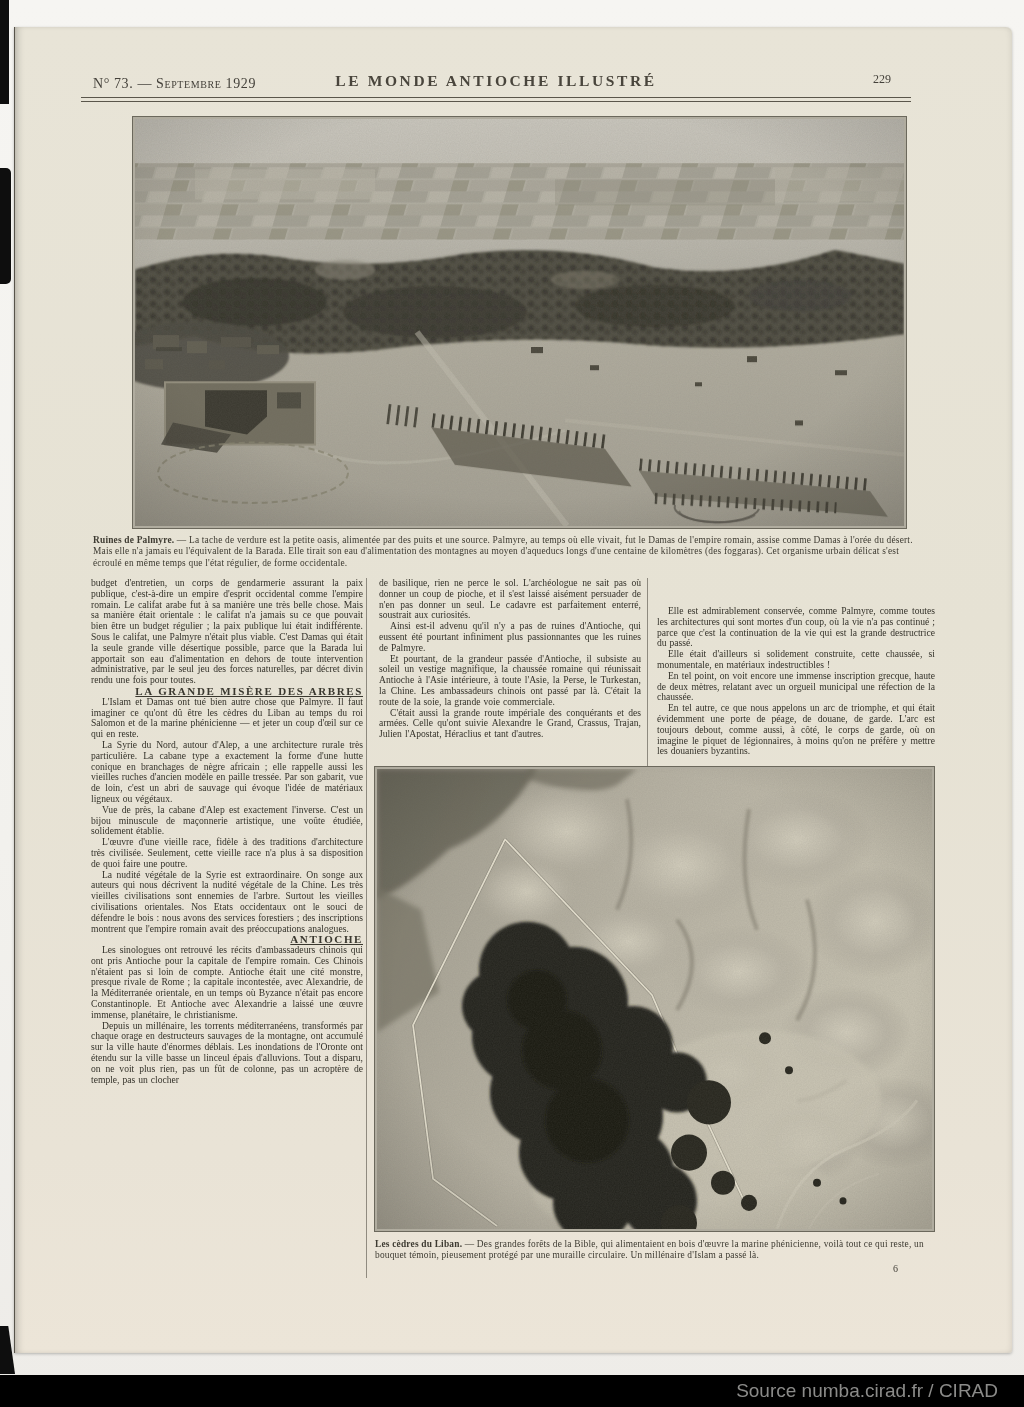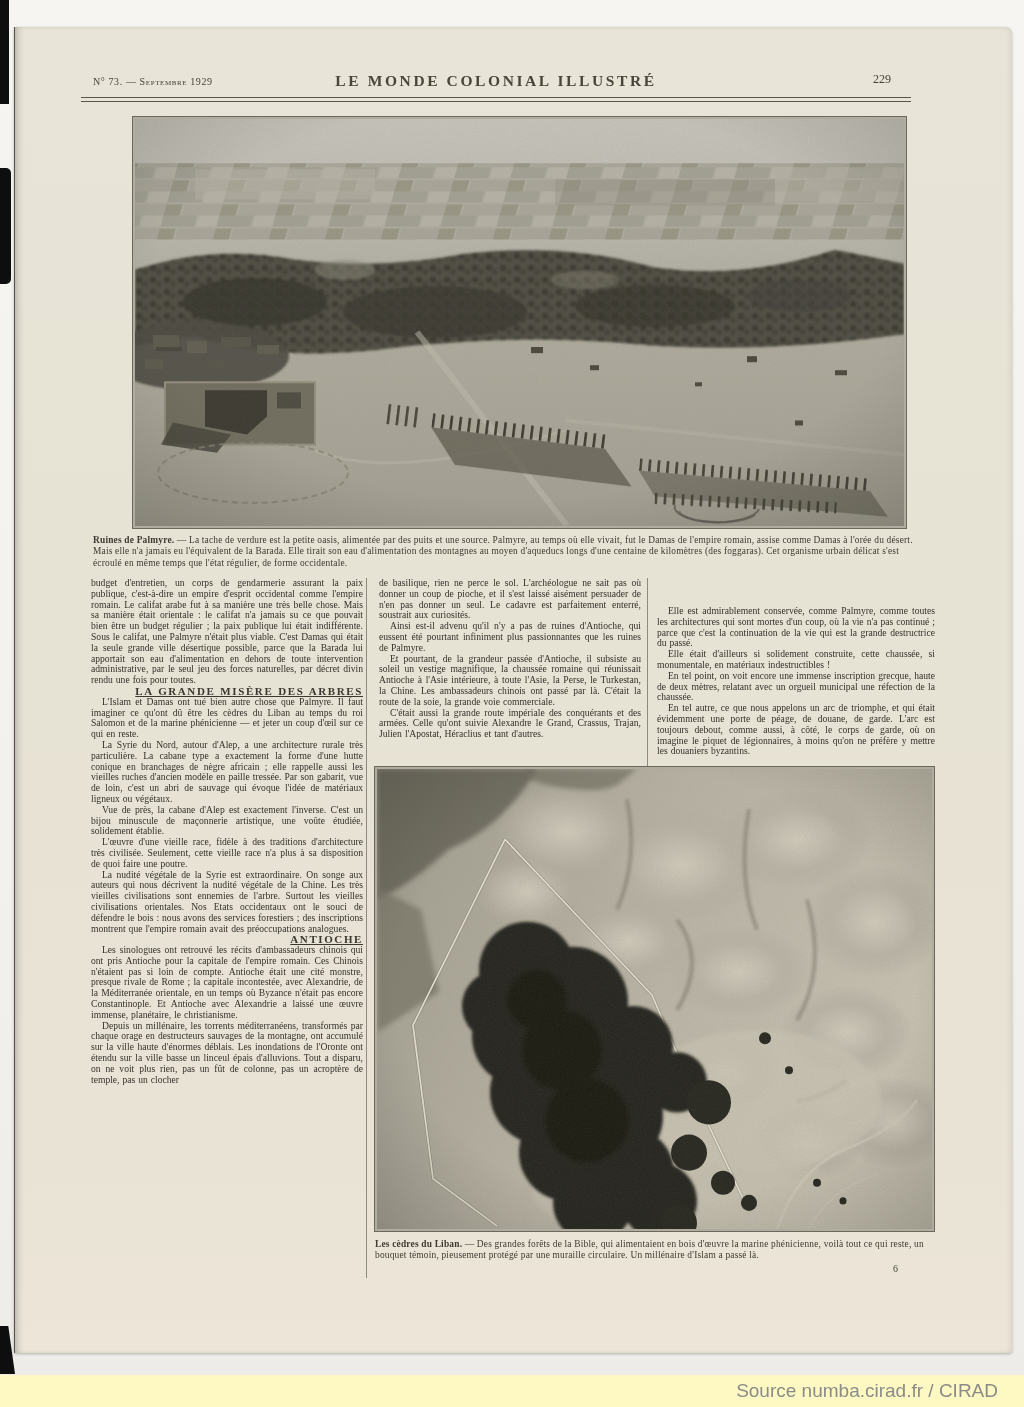--- a/index.html
+++ b/index.html
@@ -16,21 +16,21 @@
   .art-bot{left:0;top:1326px;width:15px;height:48px;clip-path:polygon(0 0,55% 0,100% 100%,0 100%);}
   
   .page{
     position:absolute;left:14px;top:27px;width:997px;height:1326px;
     background:linear-gradient(180deg,#e8e4d7 0%,#e6e2d4 45%,#e9e3d6 85%,#ece5d8 100%);
     border-left:1px solid #57534a;
     box-shadow:inset 6px 0 10px -6px rgba(0,0,0,.35), inset -3px 0 8px -5px rgba(0,0,0,.18), 0 1px 3px rgba(0,0,0,.25);
     border-radius:0 6px 3px 0;
   }
   
-  .masthead-issue{position:absolute;left:78px;top:49px;font-size:10px;letter-spacing:.6px;font-variant:small-caps;color:#44413a;}
+  .masthead-issue{position:absolute;left:78px;top:49px;font-size:14px;letter-spacing:.6px;font-variant:small-caps;color:#44413a;}
   .masthead-title{position:absolute;left:66px;top:45px;width:830px;text-align:center;font-size:15.5px;font-weight:bold;letter-spacing:2.6px;color:#49453c;}
   .masthead-folio{position:absolute;left:858px;top:45px;font-size:12px;color:#44413a;}
   .masthead-rule{position:absolute;left:66px;top:70px;width:830px;height:3px;border-top:1.4px solid #5a564b;border-bottom:1px solid #5a564b;}
   
   .photo-frame{position:absolute;box-sizing:border-box;border:1px solid rgba(62,58,48,.6);padding:2px;background:#b0ac9f;}
   .photo1-frame{left:117px;top:89px;width:775px;height:413px;}
   .photo2-frame{left:359px;top:739px;width:561px;height:466px;}
   .photo-frame svg{display:block;width:100%;height:100%;}
   
   .caption{position:absolute;text-align:left;font-size:9.4px;line-height:11.4px;color:#3d3a31;letter-spacing:.2px;}
@@ -44,36 +44,36 @@
   .col3{left:642px;width:278px;margin-top:28px;}
   .col p{margin:0;text-indent:11px;}
   .col p.cont{text-indent:0;}
   .sec-head{margin:9px 0 5px;text-align:right;font-weight:bold;font-size:11px;letter-spacing:1.6px;text-indent:0 !important;color:#3a382f;text-decoration:underline;}
   .divider{position:absolute;width:1px;background:rgba(70,66,56,.55);}
   .divider1{left:351px;top:551px;height:700px;}
   .divider2{left:632px;top:551px;height:198px;}
   .folio-num{position:absolute;left:878px;top:1236px;font-size:10px;color:#44413a;}
   
   .source-bar{
-    position:absolute;left:0;top:1375px;width:1024px;height:32px;background:#fef9c3;
+    position:absolute;left:0;top:1375px;width:1024px;height:32px;background:#000000;
     display:flex;align-items:center;justify-content:flex-end;box-sizing:border-box;padding-right:26px;
     font-family:"Liberation Sans","DejaVu Sans",sans-serif;font-size:19px;color:#8b8b89;
   }
 </style>
 </head>
 <body>
 
 <div class="artifact art-top"></div>
 <div class="artifact art-mid"></div>
 <div class="artifact art-bot"></div>
 
 <div class="page">
 
   <div class="masthead-issue">N° 73. — Septembre 1929</div>
-  <div class="masthead-title">LE MONDE COLONIAL ILLUSTRÉ</div>
+  <div class="masthead-title">LE MONDE ANTIOCHE ILLUSTRÉ</div>
   <div class="masthead-folio">229</div>
   <div class="masthead-rule"></div>
 
   <div class="photo-frame photo1-frame">
     <svg viewBox="0 0 769 405" preserveAspectRatio="none">
       <defs>
         <linearGradient id="p1_sky" x1="0" y1="0" x2="0" y2="1">
           <stop offset="0" stop-color="#cac7be"></stop>
             <stop offset=".2" stop-color="#c1beb4"></stop>
           <stop offset=".45" stop-color="#b0ada2"></stop>

